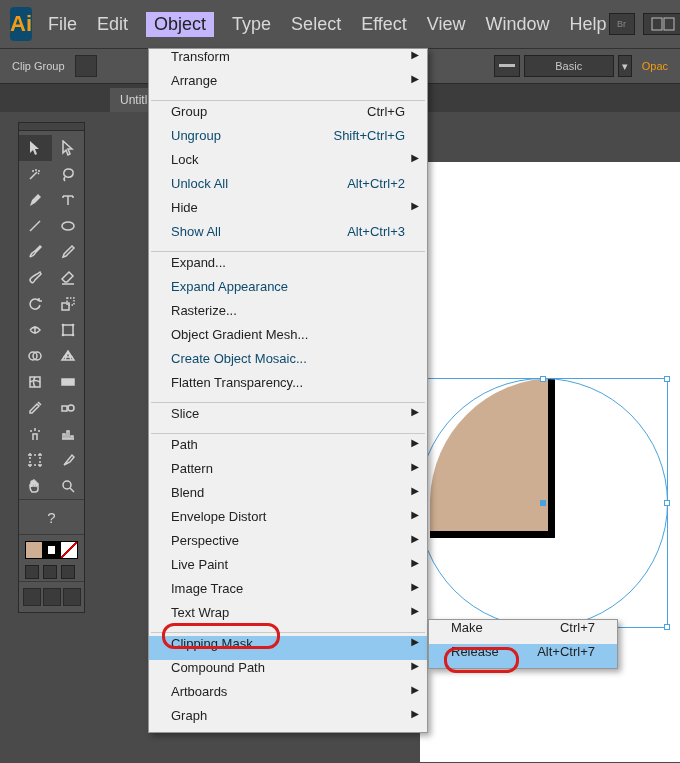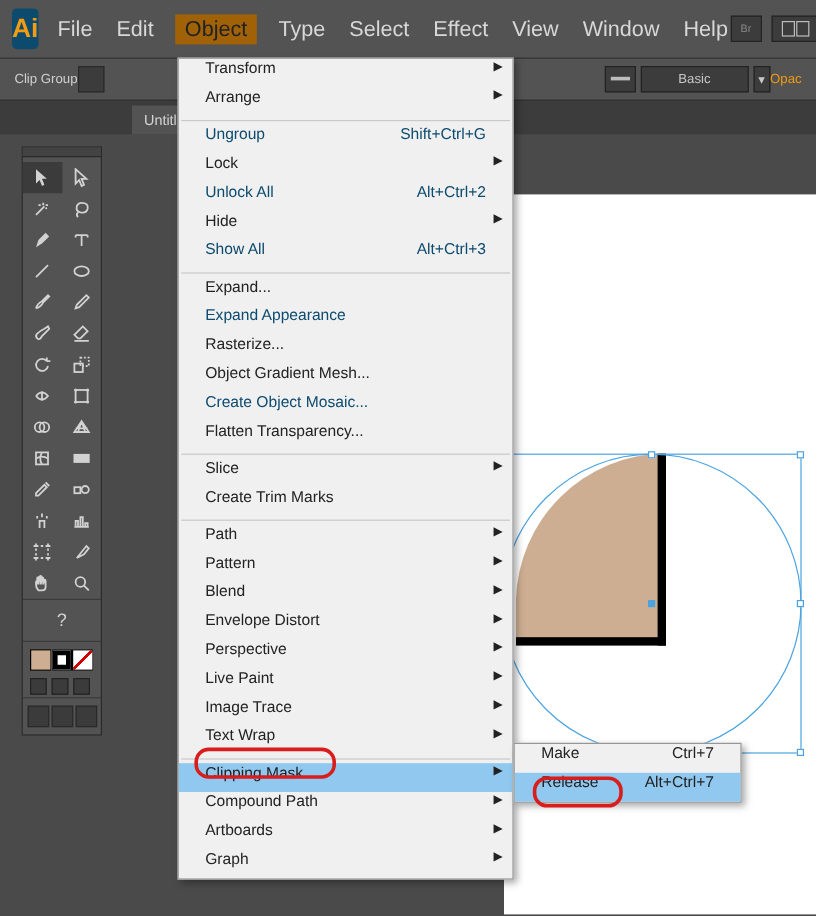--- a/index.html
+++ b/index.html
@@ -3,26 +3,26 @@
 <meta charset="utf-8">
 <style>
 * { margin: 0; padding: 0; box-sizing: border-box; font-family: "Segoe UI", Tahoma, sans-serif; }
 body { background: #4a4a4a; width: 680px; height: 763px; overflow: hidden; position: relative; }
 
 
 .titlebar { height: 48px; background: #535353; display: flex; align-items: center; padding: 0 10px; }
 .logo { width: 34px; height: 34px; background: #0c4a6e; border-radius: 4px; display: flex; align-items: center; justify-content: center; font-size: 22px; color: #f39c12; font-weight: bold; margin-right: 14px; }
 .menubar { display: flex; gap: 16px; color: #d8d8d8; font-size: 18px; }
 .menubar .menu-item { cursor: default; padding: 2px 2px; }
-.menubar .menu-item.active { background: #a16207; color: #222; padding: 2px 8px; }
+.menubar .menu-item.active { background: #c4b5fd; color: #222; padding: 2px 8px; }
 .right-controls { margin-left: auto; display: flex; gap: 8px; align-items: center;}
 .rc-box { width: 26px; height: 22px; background: #3c3c3c; border: 1px solid #222; }
 
 
-.optionsbar { height: 36px; background: #535353; border-top: 1px solid #323232; border-bottom: 1px solid #2a2a2a; display: flex; align-items: center; padding: 0 12px; color: #c7c7c7; font-size: 11px; }
+.optionsbar { height: 36px; background: #535353; border-top: 1px solid #323232; border-bottom: 1px solid #2a2a2a; display: flex; align-items: center; padding: 0 12px; color: #c7c7c7; font-size: 11px; gap: 10px;}
 .opt-label { color: #d0d0d0; }
 .opt-box { width: 22px; height: 22px; border: 1px solid #2a2a2a; background: #3c3c3c; }
 .style-dropdown { margin-left: auto; display:flex; align-items:flex-start; gap:4px;}
 .style-dropdown .box { width: 90px; height: 22px; background: #3c3c3c; border: 1px solid #222; display:flex; align-items:center; justify-content:center; color:#c7c7c7; font-size:11px;}
 .opac { color: #f39c12; font-size: 11px; }
 
 
 .tabstrip { height: 28px; background: #3c3c3c; display: flex; align-items: flex-end; padding-left: 110px; }
 .tab { background: #535353; color: #d4d4d4; font-size: 12px; padding: 5px 14px 5px 10px; position:relative;}
 
@@ -342,20 +342,24 @@
 <div class="menu object-menu" id="object-menu">
     <div class="menu-row">
       <span>Transform</span>
       <span class="arrow">▶</span>
     </div>
     <div class="menu-row">
       <span>Arrange</span>
       <span class="arrow">▶</span>
     </div>
     <div class="menu-sep"></div>
+    <div class="menu-row">
+      <span>Group</span>
+      <span class="shortcut">Ctrl+G</span>
+    </div>
     <div class="menu-row disabled">
       <span>Ungroup</span>
       <span class="shortcut">Shift+Ctrl+G</span>
     </div>
     <div class="menu-row">
       <span>Lock</span>
       <span class="arrow">▶</span>
     </div>
     <div class="menu-row disabled">
       <span>Unlock All</span>
@@ -386,23 +390,20 @@
       <span>Create Object Mosaic...</span>
     </div>
     <div class="menu-row">
       <span>Flatten Transparency...</span>
     </div>
     <div class="menu-sep"></div>
     <div class="menu-row">
       <span>Slice</span>
       <span class="arrow">▶</span>
     </div>
-    <div class="menu-row">
-      <span>Create Trim Marks</span>
-    </div>
     <div class="menu-sep"></div>
     <div class="menu-row">
       <span>Path</span>
       <span class="arrow">▶</span>
     </div>
     <div class="menu-row">
       <span>Pattern</span>
       <span class="arrow">▶</span>
     </div>
     <div class="menu-row">

